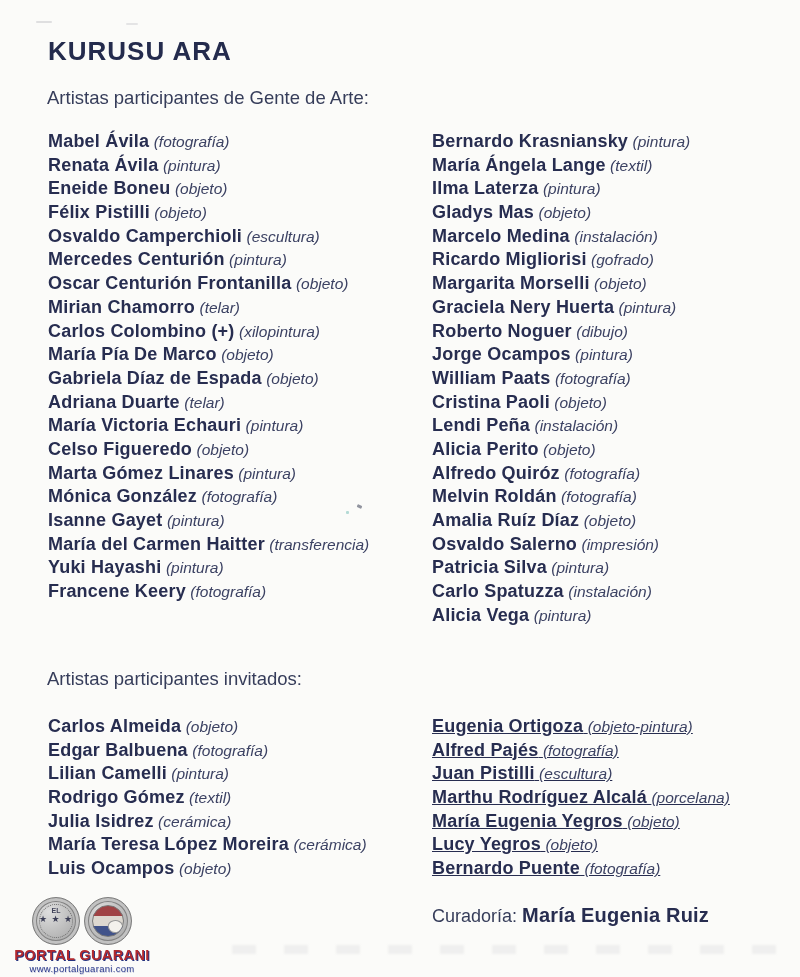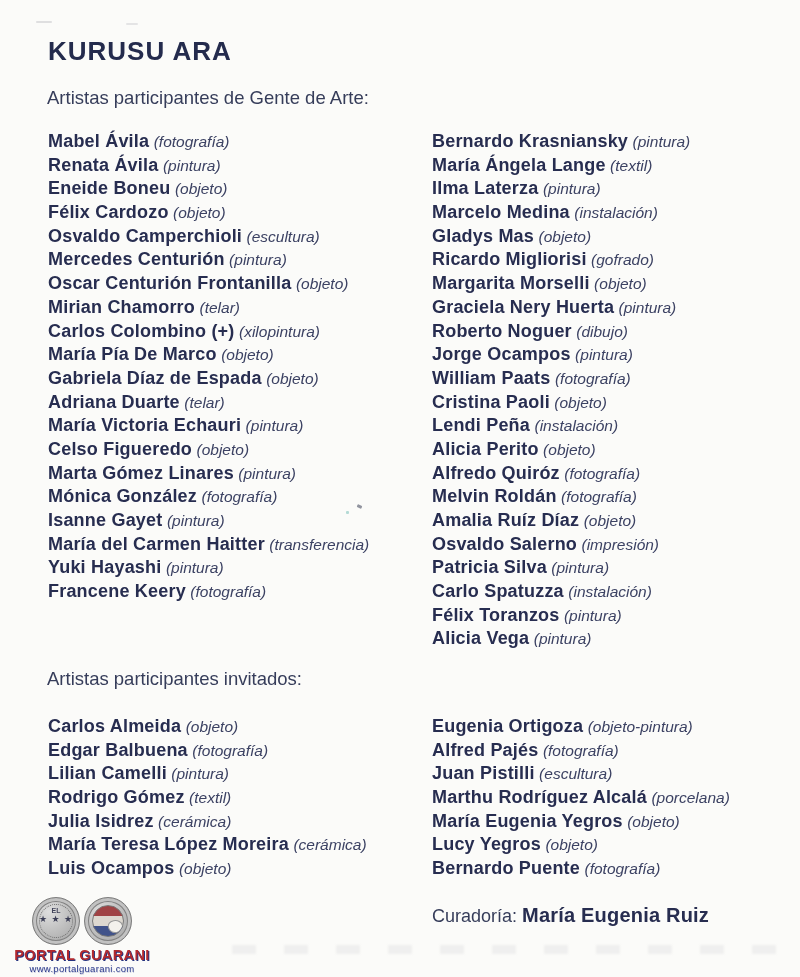--- a/index.html
+++ b/index.html
@@ -19,21 +19,21 @@
   .heading {
     position:absolute; left:47px;
     font-size:18.5px; color:#363d5a;text-align:center;
   }
   .h1 { top:87px; }
   .h2 { top:668px; }
   .col { position:absolute; }
   .colA1 { left:48px;  top:130px; }
   .colB1 { left:432px; top:130px; }
   .colA2 { left:48px;  top:715px; }
-  .colB2 { left:432px; top:715px; }
+  .colB2 { left:432px; top:715px;text-decoration:underline; }
   .row { height:23.7px; line-height:23.7px; white-space:nowrap; }
   .nm { font-weight:bold; font-size:18px; color:#272d50; letter-spacing:0.2px; }
   .md { font-style:italic; font-size:15.5px; color:#3c4263; }
   .curator {
     position:absolute; left:432px; top:904px;
     font-size:18px; color:#363d5a; white-space:nowrap;
   }
   .curator .nm { font-size:20px; }
 
   
@@ -107,21 +107,21 @@
   <div class="heading h1">Artistas participantes de Gente de Arte:</div>
 
   <div class="col colA1">
 
       <div class="row"><span class="nm">Mabel Ávila</span> <span class="md">(fotografía)</span></div>
 
       <div class="row"><span class="nm">Renata Ávila</span> <span class="md">(pintura)</span></div>
 
       <div class="row"><span class="nm">Eneide Boneu</span> <span class="md">(objeto)</span></div>
 
-      <div class="row"><span class="nm">Félix Cardozo</span> <span class="md">(objeto)</span></div>
+      <div class="row"><span class="nm">Félix Pistilli</span> <span class="md">(objeto)</span></div>
 
       <div class="row"><span class="nm">Osvaldo Camperchioli</span> <span class="md">(escultura)</span></div>
 
       <div class="row"><span class="nm">Mercedes Centurión</span> <span class="md">(pintura)</span></div>
 
       <div class="row"><span class="nm">Oscar Centurión Frontanilla</span> <span class="md">(objeto)</span></div>
 
       <div class="row"><span class="nm">Mirian Chamorro</span> <span class="md">(telar)</span></div>
 
       <div class="row"><span class="nm">Carlos Colombino (+)</span> <span class="md">(xilopintura)</span></div>
@@ -151,24 +151,24 @@
     </div>
 
   <div class="col colB1">
 
       <div class="row"><span class="nm">Bernardo Krasniansky</span> <span class="md">(pintura)</span></div>
 
       <div class="row"><span class="nm">María Ángela Lange</span> <span class="md">(textil)</span></div>
 
       <div class="row"><span class="nm">Ilma Laterza</span> <span class="md">(pintura)</span></div>
 
+      <div class="row"><span class="nm">Gladys Mas</span> <span class="md">(objeto)</span></div>
+
       <div class="row"><span class="nm">Marcelo Medina</span> <span class="md">(instalación)</span></div>
 
-      <div class="row"><span class="nm">Gladys Mas</span> <span class="md">(objeto)</span></div>
-
       <div class="row"><span class="nm">Ricardo Migliorisi</span> <span class="md">(gofrado)</span></div>
 
       <div class="row"><span class="nm">Margarita Morselli</span> <span class="md">(objeto)</span></div>
 
       <div class="row"><span class="nm">Graciela Nery Huerta</span> <span class="md">(pintura)</span></div>
 
       <div class="row"><span class="nm">Roberto Noguer</span> <span class="md">(dibujo)</span></div>
 
       <div class="row"><span class="nm">Jorge Ocampos</span> <span class="md">(pintura)</span></div>
 
@@ -185,21 +185,20 @@
       <div class="row"><span class="nm">Melvin Roldán</span> <span class="md">(fotografía)</span></div>
 
       <div class="row"><span class="nm">Amalia Ruíz Díaz</span> <span class="md">(objeto)</span></div>
 
       <div class="row"><span class="nm">Osvaldo Salerno</span> <span class="md">(impresión)</span></div>
 
       <div class="row"><span class="nm">Patricia Silva</span> <span class="md">(pintura)</span></div>
 
       <div class="row"><span class="nm">Carlo Spatuzza</span> <span class="md">(instalación)</span></div>
 
-      <div class="row"><span class="nm">Félix Toranzos</span> <span class="md">(pintura)</span></div>
 
       <div class="row"><span class="nm">Alicia Vega</span> <span class="md">(pintura)</span></div>
     </div>
 
   <div class="heading h2">Artistas participantes invitados:</div>
 
   <div class="col colA2">
 
       <div class="row"><span class="nm">Carlos Almeida</span> <span class="md">(objeto)</span></div>
 

